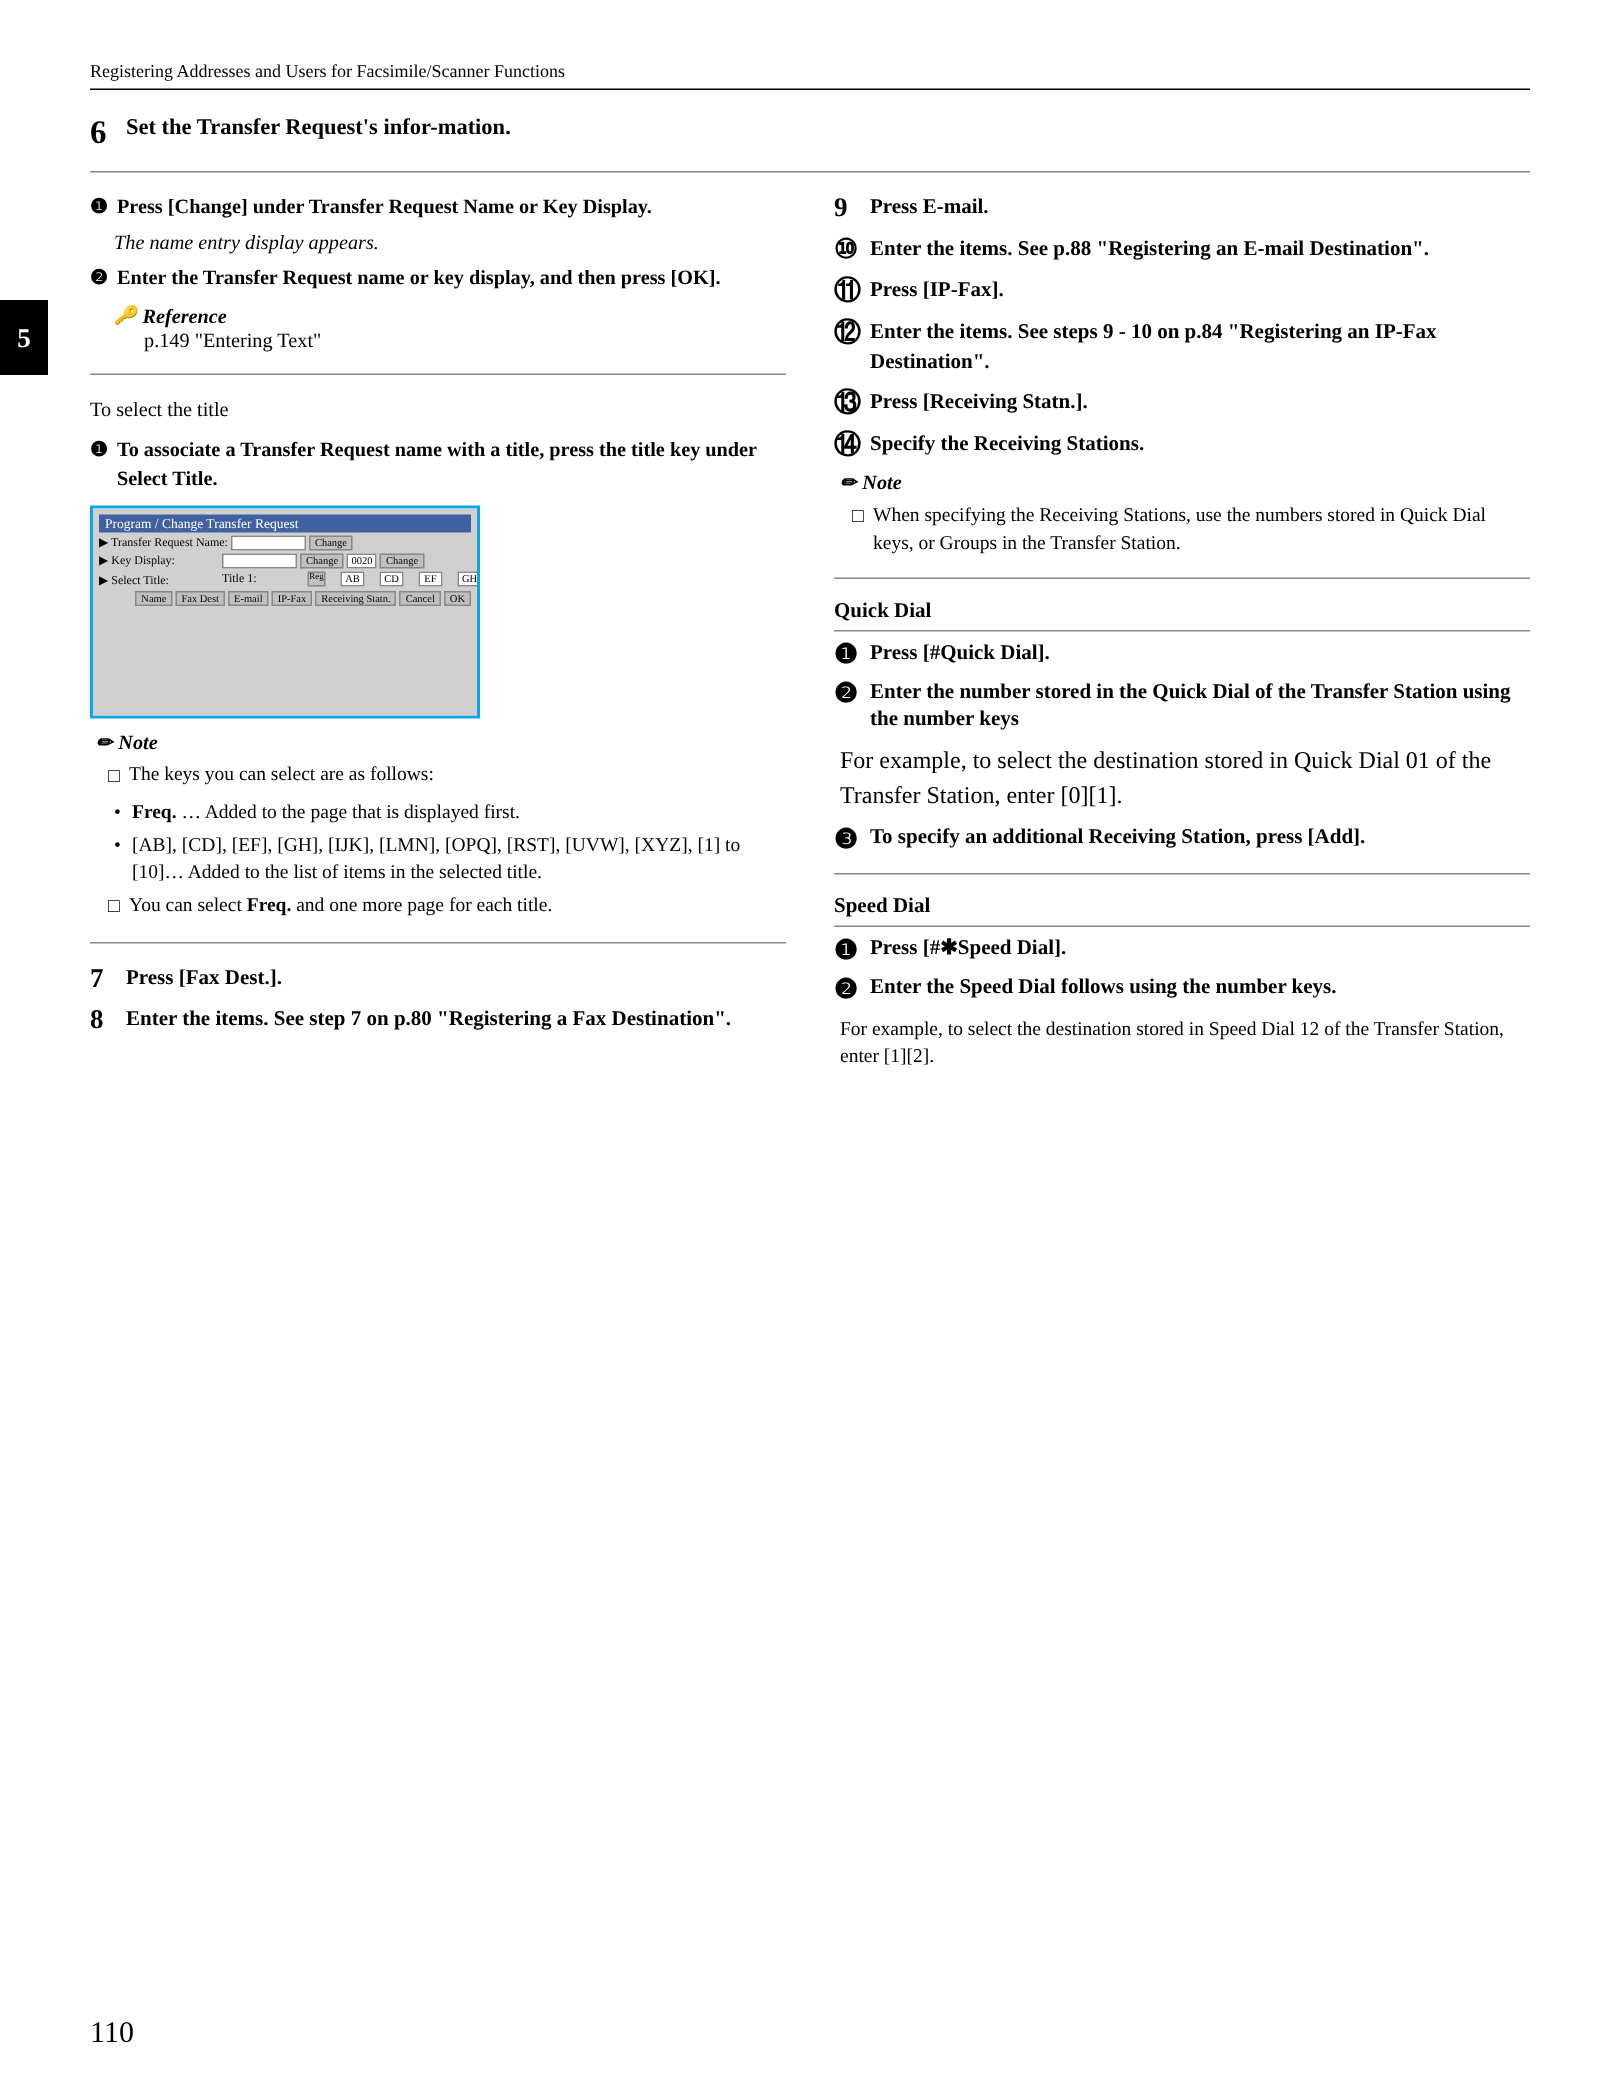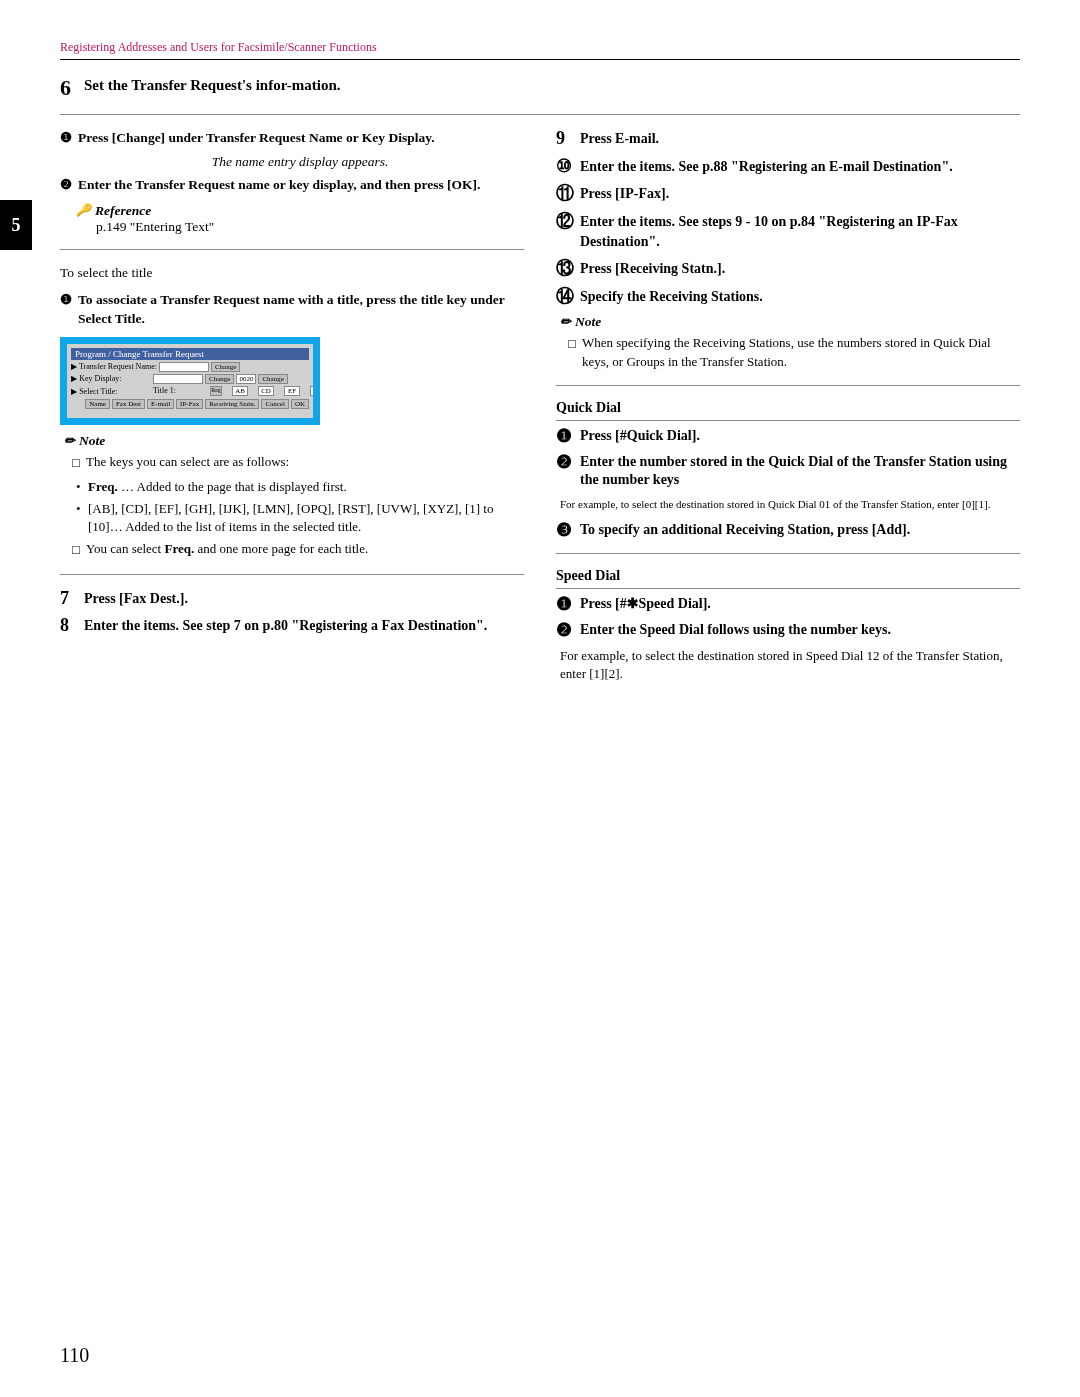--- a/index.html
+++ b/index.html
@@ -16,21 +16,21 @@
       width: 1080px;
       min-height: 1397px;
       padding: 40px 60px 40px 60px;
       position: relative;
     }
     .header-bar {
       border-bottom: 1px solid #000;
       padding-bottom: 4px;
       margin-bottom: 16px;
       font-size: 12px;
-      color: #be185d;
+      color: #000000;
     }
     .two-col {
       display: flex;
       gap: 32px;
     }
     .col-left {
       flex: 1;
       min-width: 0;
     }
     .col-right {
@@ -76,24 +76,24 @@
     }
     .italic-text {
       font-style: italic;
       font-size: 13.5px;
       margin-bottom: 6px;
     }
     .bold-text {
       font-weight: bold;
     }
     .screenshot-box {
-      border: 7px solid #0ea5e9;
+      border: 2px solid #0ea5e9;
       background: #d946ef;
       width: 260px;
-      height: 88px;
+      height: 142px;
       margin: 8px 0;
       position: relative;
       overflow: hidden;
     }
     .screenshot-inner {
       padding: 4px;
       font-size: 9px;
       color: #000;
       background: #d0d0d0;
       height: 100%;
@@ -320,21 +320,21 @@
 
   <div class="two-col">
 
     <div class="col-left">
 
 
       <div class="numbered-item">
         <span class="num">❶</span>
         <span class="content bold-text">Press [Change] under Transfer Request Name or Key Display.</span>
       </div>
-      <div class="italic-text" style="padding-left:16px;text-align:center;">
+      <div class="italic-text" style="padding-left:16px;">
         <span>The name entry display appears.</span>
       </div>
 
       <div class="numbered-item">
         <span class="num">❷</span>
         <span class="content bold-text">Enter the Transfer Request name or key display, and then press [OK].</span>
       </div>
 
       <div class="reference-box">
         <span class="reference-label">
@@ -524,21 +524,21 @@
 
       <div class="right-side-step">
         <span class="rsn">❶</span>
         <span class="rsc">Press [#Quick Dial].</span>
       </div>
 
       <div class="right-side-step">
         <span class="rsn">❷</span>
         <span class="rsc">Enter the number stored in the Quick Dial of the Transfer Station using the number keys</span>
       </div>
-      <div class="sub-text" style="padding-left:4px; font-size:11px;">
+      <div class="sub-text" style="padding-left:4px; font-size:16px;">
         <span>For example, to select the destination stored in Quick Dial 01 of the Transfer Station, enter [0][1].</span>
       </div>
 
       <div class="right-side-step">
         <span class="rsn">❸</span>
         <span class="rsc">To specify an additional Receiving Station, press [Add].</span>
       </div>
 
       <div class="section-divider"></div>
 

